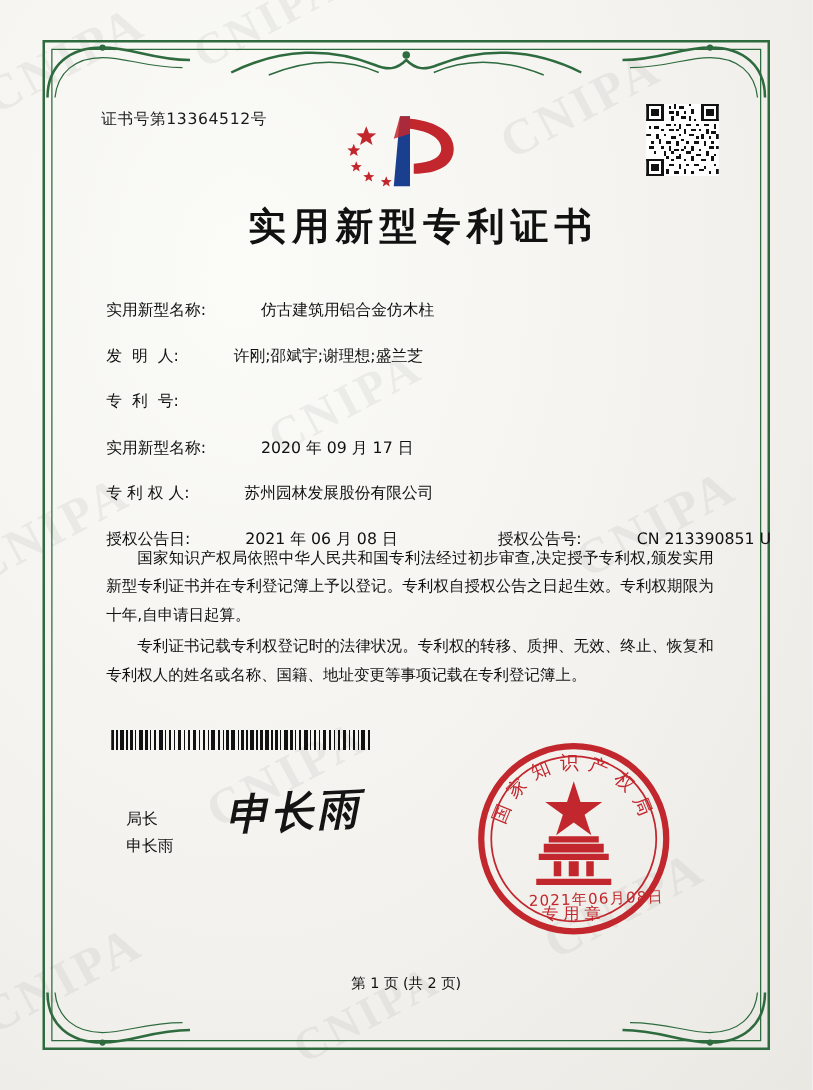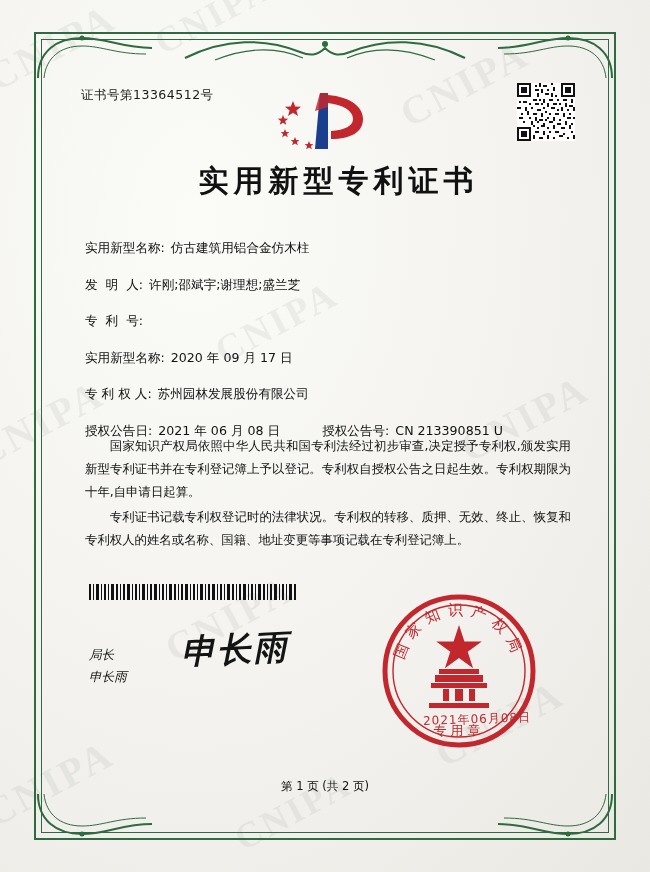--- a/index.html
+++ b/index.html
@@ -130,20 +130,21 @@
     top: 200px;
     width: 480px;
     font-size: 12.6px;
     color: #111;
   }
   .field-row {
     display: flex;
     align-items: center;
     margin-bottom: 19.5px;
     line-height: 1.35;
+    gap: 38px;
   }
   .field-label {
     flex: 0 0 auto;
     white-space: pre;
     color: #111;
   }
   .field-value {
     margin-left: 6px;
     color: #111;
     white-space: pre;
@@ -175,26 +176,25 @@
   .barcode {
     position: absolute;
     left: 48px;
     top: 545px;
     width: 210px;
     height: 16px;
   }
 
   .sign-block {
     position: absolute;
-    left: 48px;
+    left: 60px;
     top: 605px;
     font-size: 12.6px;
     line-height: 1.75;
     color: #111;
-    font-style: italic;
   }
   .signature {
     position: absolute;
     left: 140px;
     top: 588px;
     font-family: "Liberation Serif", serif;
     font-size: 34px;
     color: #141414;
     letter-spacing: 2px;
     transform: rotate(-3deg);

